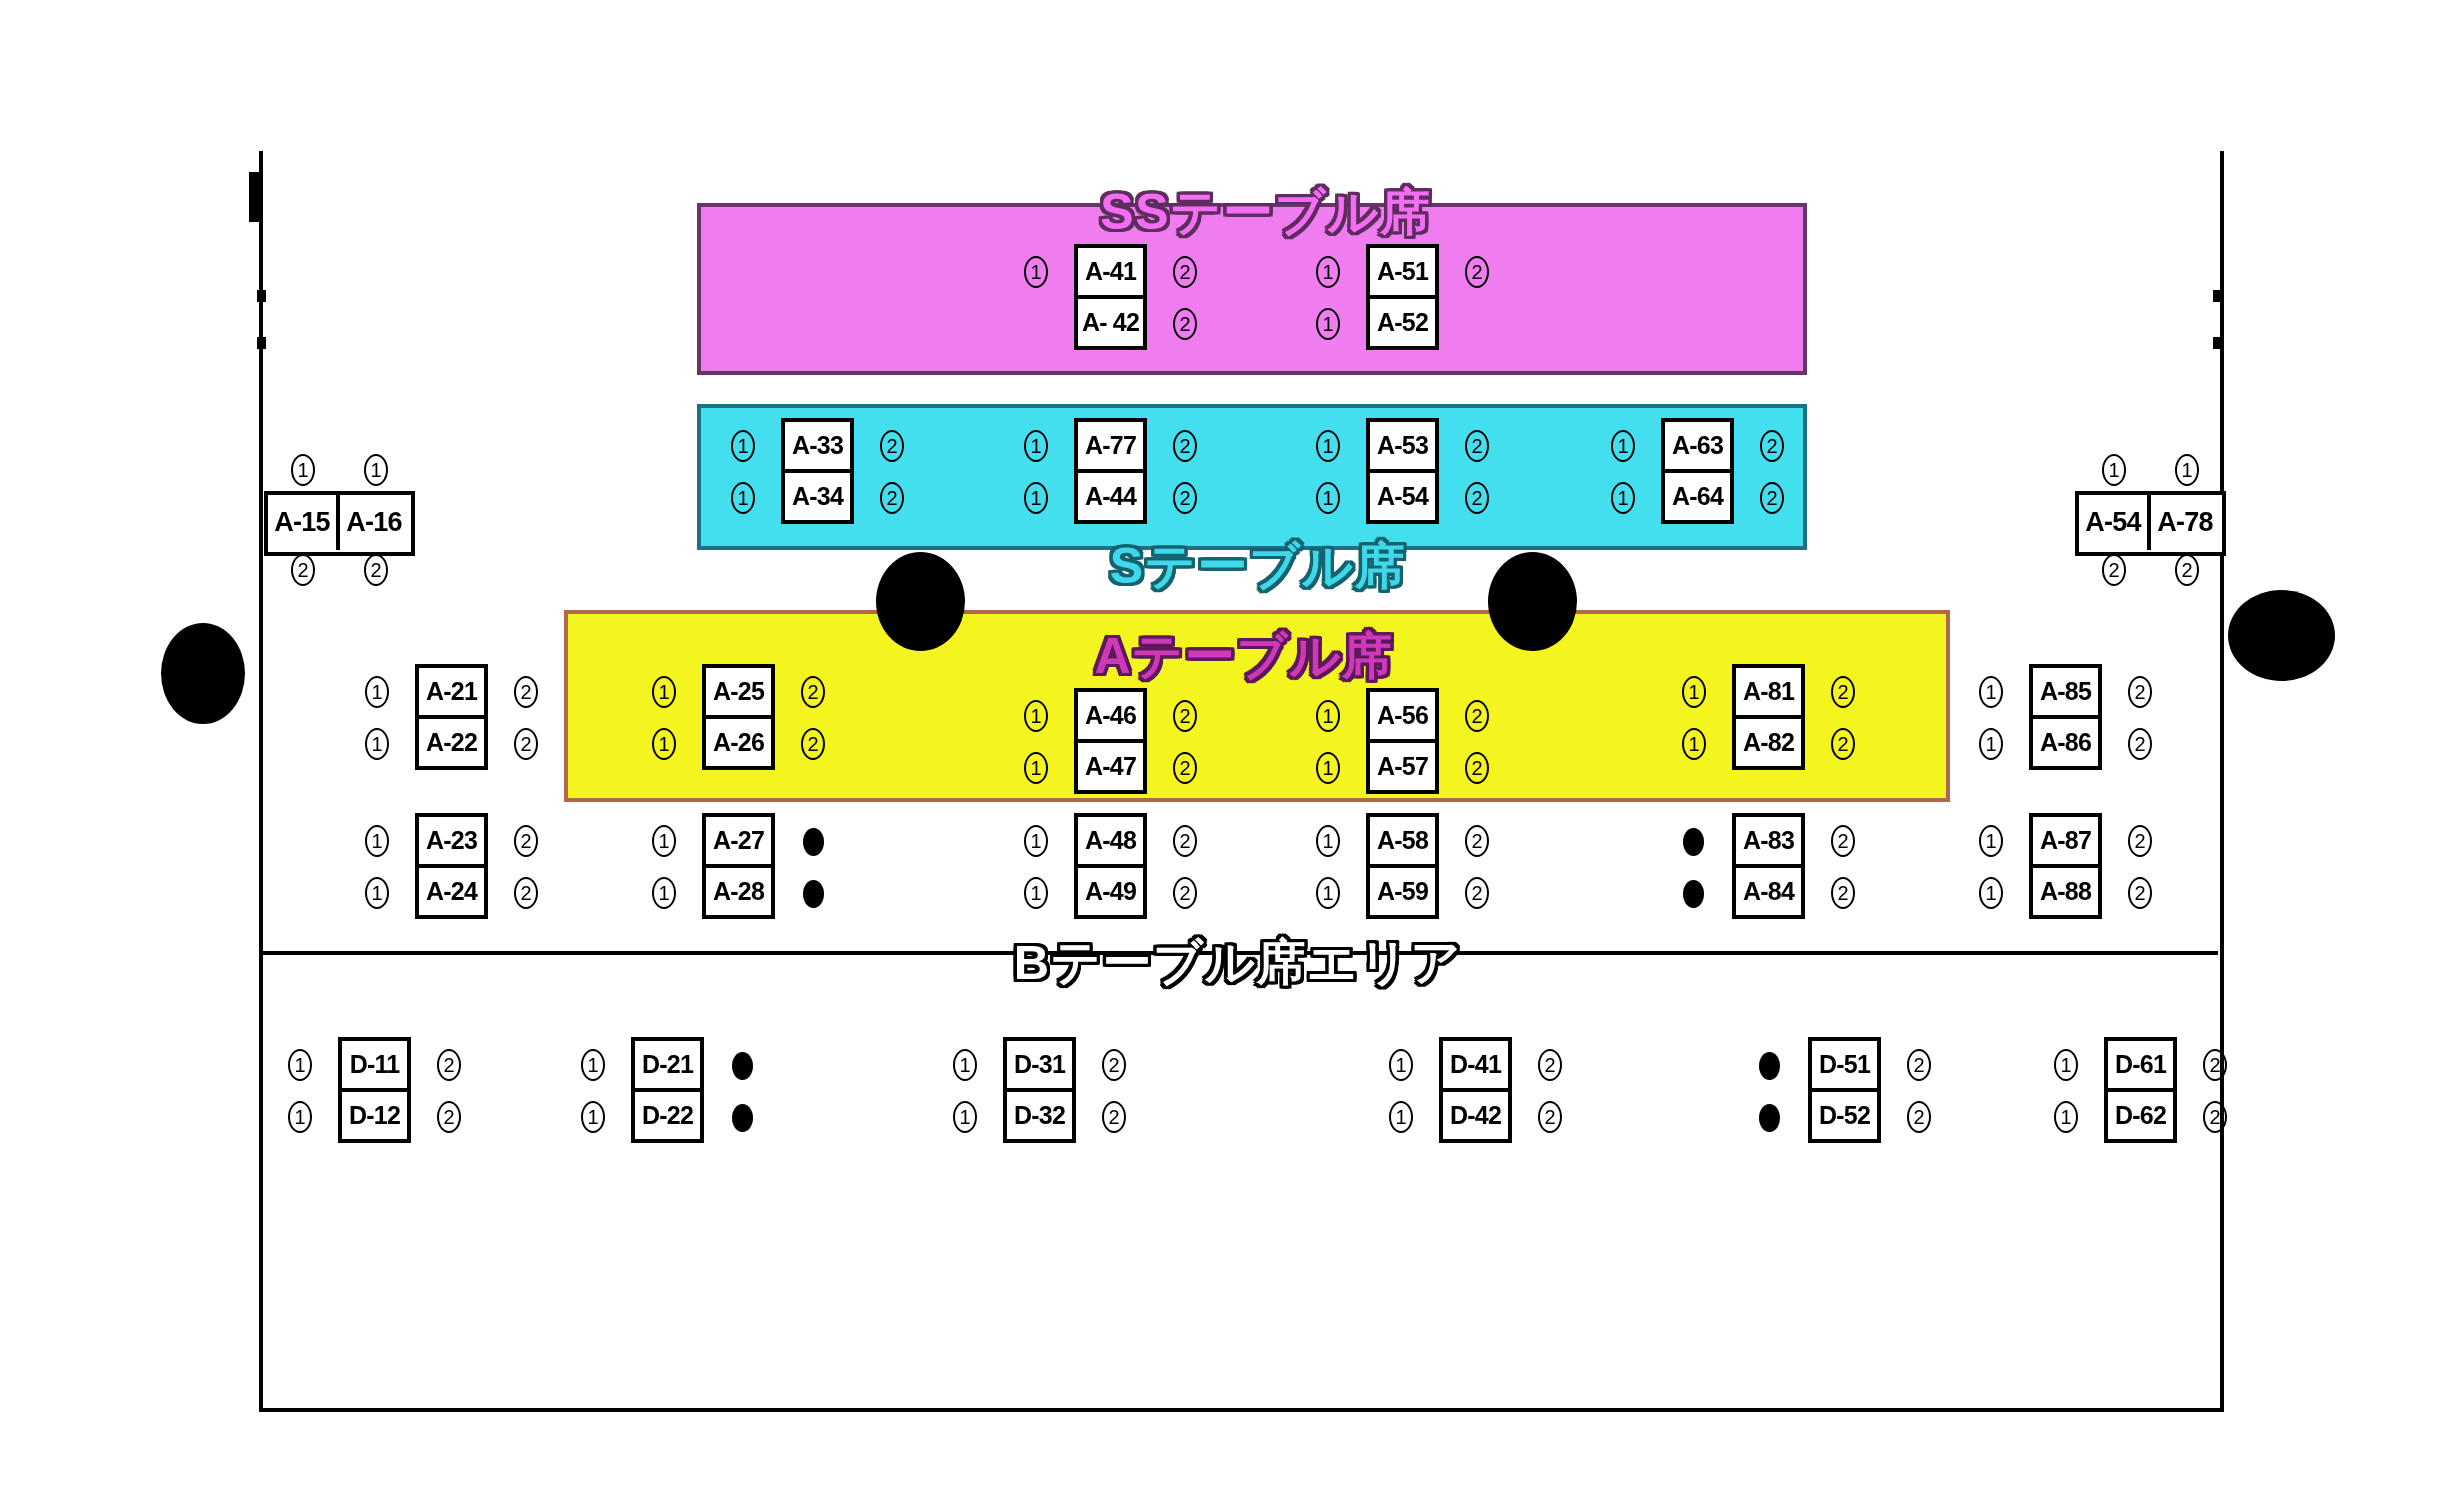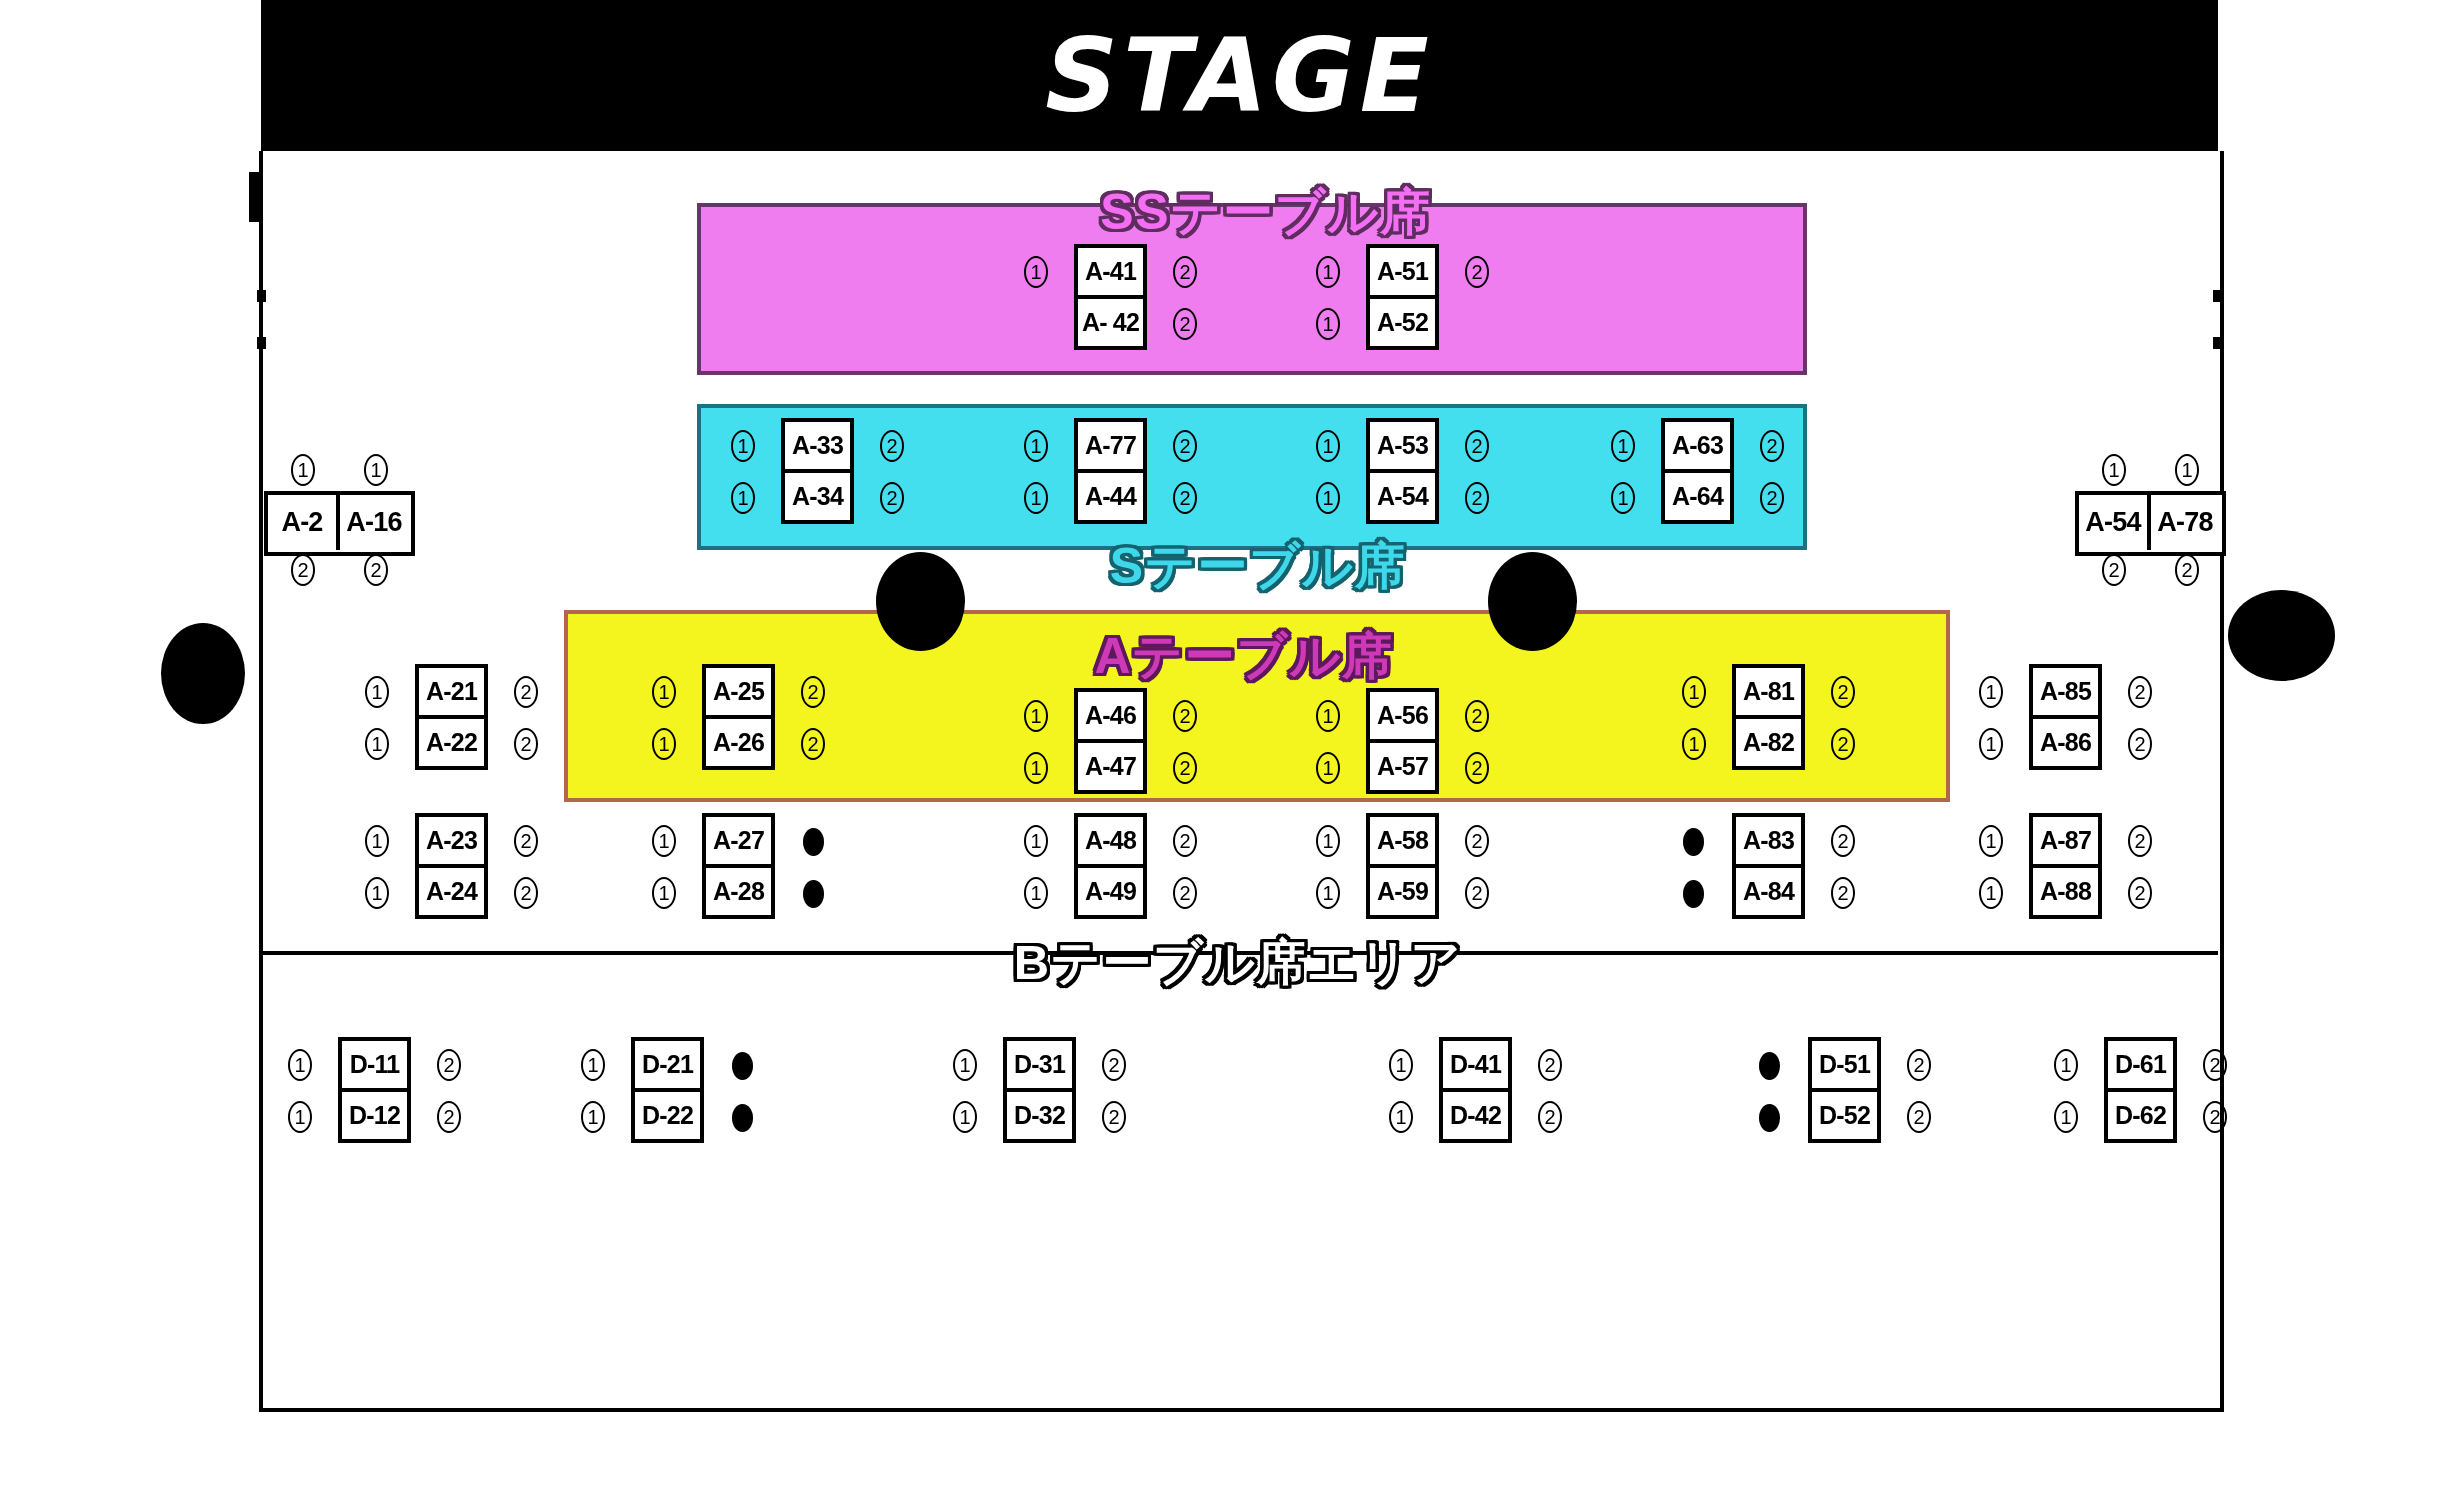--- a/index.html
+++ b/index.html
@@ -70,23 +70,20 @@
   }
   .mdot{position:absolute;width:21px;height:28px;background:#000;border-radius:50%;}
 </style>
 </head>
 <body>
 
 <div class="viewport">
 
   <div class="hall"></div>
 
-  <div class="stage">
-    <span class="stage-label">STAGE</span>
-  </div>
 
   <div class="tick t-left-big"></div>
   <div class="tick t-left-1"></div>
   <div class="tick t-left-2"></div>
   <div class="tick t-right-1"></div>
   <div class="tick t-right-2"></div>
 
   <div class="sec sec-ss"></div>
   <div class="sec sec-s"></div>
   <div class="sec sec-a"></div>
@@ -156,21 +153,21 @@
           <div class="tcell">A-63</div>
           <div class="tcell">A-64</div>
         </div>
         <span class="mcirc" style="left: -50px; top: 12px;">1</span>
         <span class="mcirc" style="left: 99px; top: 12px;">2</span>
         <span class="mcirc" style="left: -50px; top: 64px;">1</span>
         <span class="mcirc" style="left: 99px; top: 64px;">2</span>
       </div>
       <div class="tgroup" style="left: 264px; top: 491px;">
         <div class="tstack hstack">
-          <div class="tcell hcell">A-2</div>
+          <div class="tcell hcell">A-15</div>
           <div class="tcell hcell">A-16</div>
         </div>
         <span class="mcirc" style="left: 27px; top: -37px;">1</span>
         <span class="mcirc" style="left: 27px; top: 63px;">2</span>
         <span class="mcirc" style="left: 100px; top: -37px;">1</span>
         <span class="mcirc" style="left: 100px; top: 63px;">2</span>
       </div>
       <div class="tgroup" style="left: 2075px; top: 491px;">
         <div class="tstack hstack">
           <div class="tcell hcell">A-54</div>

